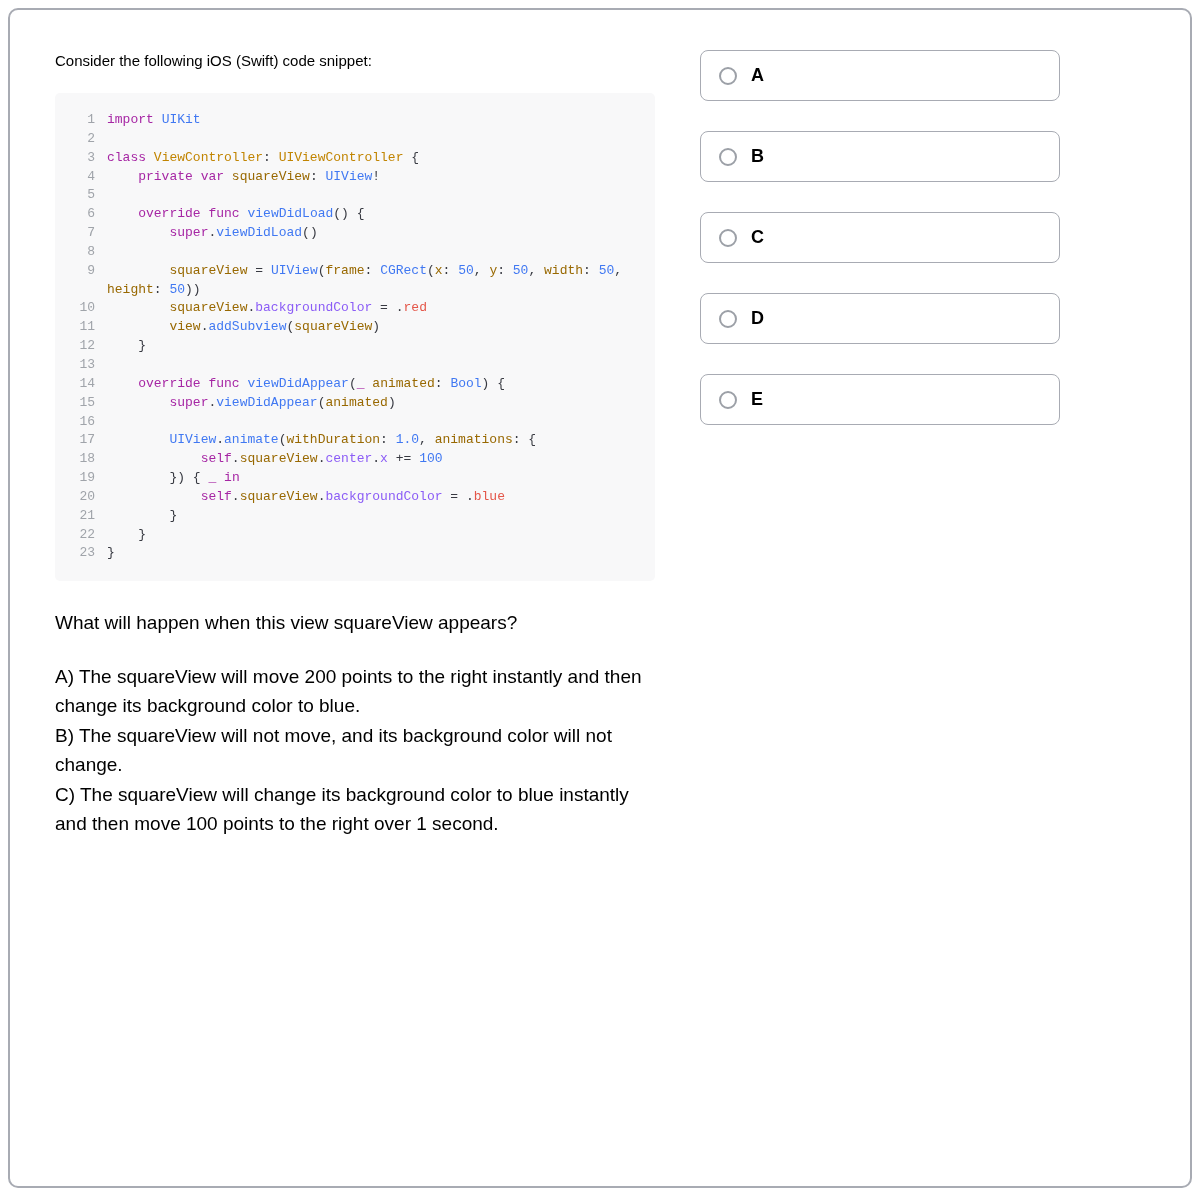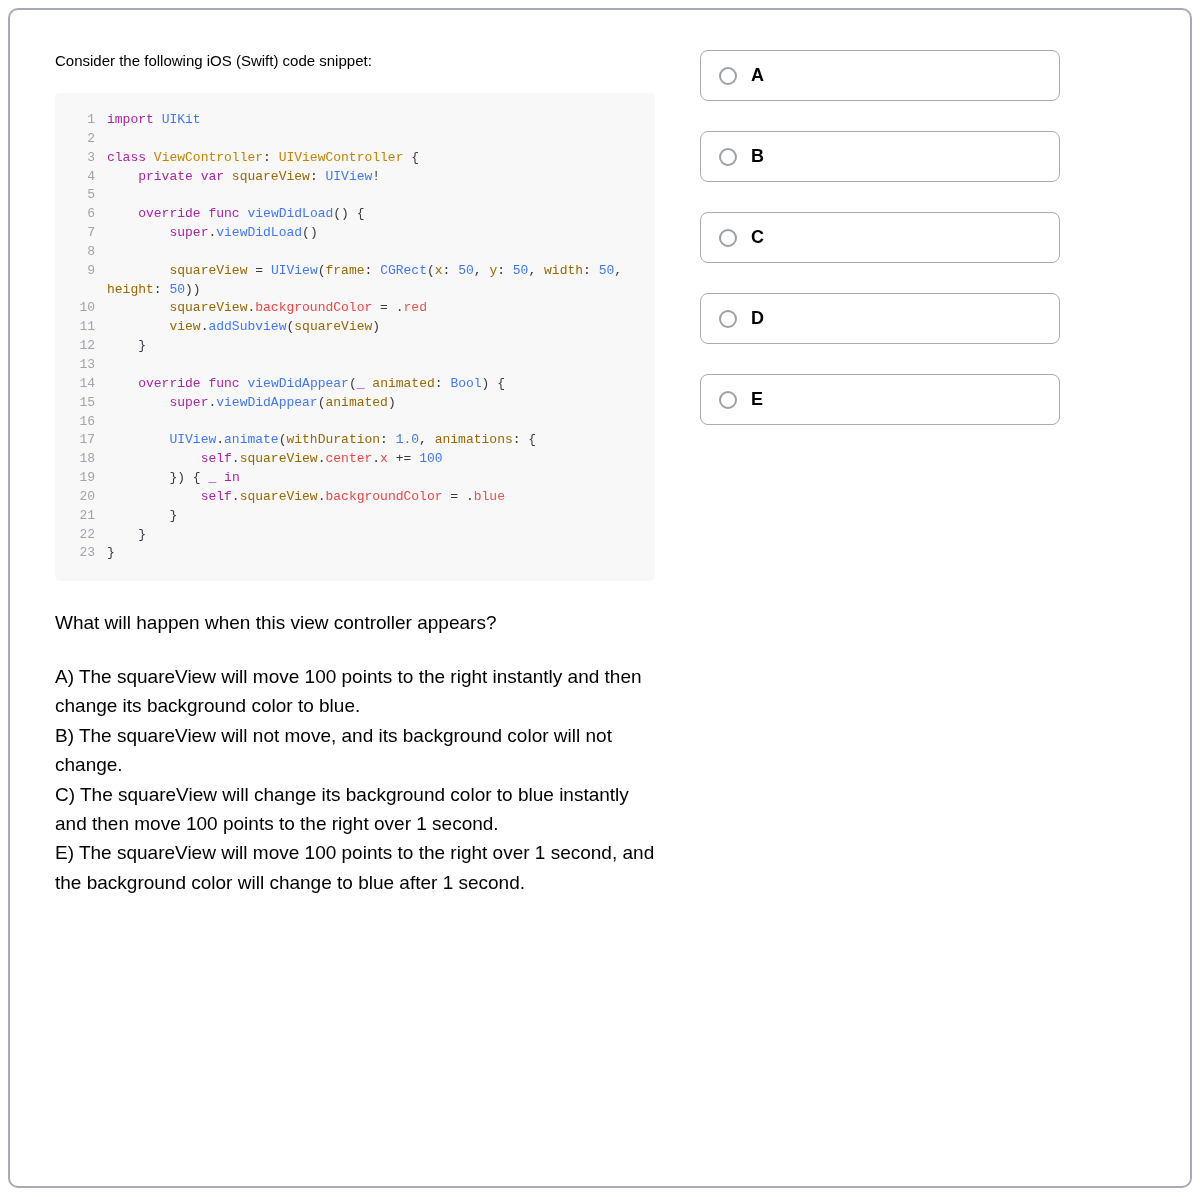--- a/index.html
+++ b/index.html
@@ -63,21 +63,21 @@
       word-wrap: break-word;
       font-family: Liberation Mono, monospace;
     }
     .c-keyword { color: #a626a4; }
     .c-class { color: #c18401; }
     .c-type { color: #4078f2; }
     .c-func { color: #4078f2; }
     .c-var { color: #986801; }
     .c-param { color: #986801; }
     .c-num { color: #4078f2; }
-    .c-prop { color: #ef4444; }
+    .c-prop { color: #8b5cf6; }
     .c-brace { color: #383a42; }
     .c-text { color: #383a42; }
     .c-dot { color: #383a42; }
     .c-enum { color: #e45649; text-align: center; }
 
     .question-text {
       font-size: 19px;
       color: #000;
       line-height: 1.5;
       margin-bottom: 24px;
@@ -117,27 +117,26 @@
   </style>
 </head>
 <body>
 
 <div class="card">
   <div class="left-col">
     <div class="question-prompt">Consider the following iOS (Swift) code snippet:</div>
 
     <div class="code-block" id="code-block"><div class="code-line"><span class="line-no">1</span><span class="code-content"><span class="c-keyword">import</span> <span class="c-type">UIKit</span></span></div><div class="code-line"><span class="line-no">2</span><span class="code-content"></span></div><div class="code-line"><span class="line-no">3</span><span class="code-content"><span class="c-keyword">class</span> <span class="c-class">ViewController</span><span class="c-text">: </span><span class="c-class">UIViewController</span> <span class="c-brace">{</span></span></div><div class="code-line"><span class="line-no">4</span><span class="code-content">    <span class="c-keyword">private</span> <span class="c-keyword">var</span> <span class="c-var">squareView</span><span class="c-text">: </span><span class="c-type">UIView</span><span class="c-text">!</span></span></div><div class="code-line"><span class="line-no">5</span><span class="code-content"></span></div><div class="code-line"><span class="line-no">6</span><span class="code-content">    <span class="c-keyword">override</span> <span class="c-keyword">func</span> <span class="c-func">viewDidLoad</span><span class="c-brace">() {</span></span></div><div class="code-line"><span class="line-no">7</span><span class="code-content">        <span class="c-keyword">super</span><span class="c-dot">.</span><span class="c-func">viewDidLoad</span><span class="c-brace">()</span></span></div><div class="code-line"><span class="line-no">8</span><span class="code-content"></span></div><div class="code-line"><span class="line-no">9</span><span class="code-content">        <span class="c-var">squareView</span> <span class="c-text">=</span> <span class="c-type">UIView</span><span class="c-brace">(</span><span class="c-param">frame</span><span class="c-text">: </span><span class="c-type">CGRect</span><span class="c-brace">(</span><span class="c-param">x</span><span class="c-text">: </span><span class="c-num">50</span><span class="c-text">, </span><span class="c-param">y</span><span class="c-text">: </span><span class="c-num">50</span><span class="c-text">, </span><span class="c-param">width</span><span class="c-text">: </span><span class="c-num">50</span><span class="c-text">, </span><span class="c-param">height</span><span class="c-text">: </span><span class="c-num">50</span><span class="c-brace">))</span></span></div><div class="code-line"><span class="line-no">10</span><span class="code-content">        <span class="c-var">squareView</span><span class="c-dot">.</span><span class="c-prop">backgroundColor</span> <span class="c-text">=</span> <span class="c-dot">.</span><span class="c-enum">red</span></span></div><div class="code-line"><span class="line-no">11</span><span class="code-content">        <span class="c-var">view</span><span class="c-dot">.</span><span class="c-func">addSubview</span><span class="c-brace">(</span><span class="c-var">squareView</span><span class="c-brace">)</span></span></div><div class="code-line"><span class="line-no">12</span><span class="code-content">    <span class="c-brace">}</span></span></div><div class="code-line"><span class="line-no">13</span><span class="code-content"></span></div><div class="code-line"><span class="line-no">14</span><span class="code-content">    <span class="c-keyword">override</span> <span class="c-keyword">func</span> <span class="c-func">viewDidAppear</span><span class="c-brace">(</span><span class="c-keyword">_</span> <span class="c-param">animated</span><span class="c-text">: </span><span class="c-type">Bool</span><span class="c-brace">) {</span></span></div><div class="code-line"><span class="line-no">15</span><span class="code-content">        <span class="c-keyword">super</span><span class="c-dot">.</span><span class="c-func">viewDidAppear</span><span class="c-brace">(</span><span class="c-var">animated</span><span class="c-brace">)</span></span></div><div class="code-line"><span class="line-no">16</span><span class="code-content"></span></div><div class="code-line"><span class="line-no">17</span><span class="code-content">        <span class="c-type">UIView</span><span class="c-dot">.</span><span class="c-func">animate</span><span class="c-brace">(</span><span class="c-param">withDuration</span><span class="c-text">: </span><span class="c-num">1.0</span><span class="c-text">, </span><span class="c-param">animations</span><span class="c-text">: </span><span class="c-brace">{</span></span></div><div class="code-line"><span class="line-no">18</span><span class="code-content">            <span class="c-keyword">self</span><span class="c-dot">.</span><span class="c-var">squareView</span><span class="c-dot">.</span><span class="c-prop">center</span><span class="c-dot">.</span><span class="c-prop">x</span> <span class="c-text">+=</span> <span class="c-num">100</span></span></div><div class="code-line"><span class="line-no">19</span><span class="code-content">        <span class="c-brace">}) {</span> <span class="c-keyword">_</span> <span class="c-keyword">in</span></span></div><div class="code-line"><span class="line-no">20</span><span class="code-content">            <span class="c-keyword">self</span><span class="c-dot">.</span><span class="c-var">squareView</span><span class="c-dot">.</span><span class="c-prop">backgroundColor</span> <span class="c-text">=</span> <span class="c-dot">.</span><span class="c-enum">blue</span></span></div><div class="code-line"><span class="line-no">21</span><span class="code-content">        <span class="c-brace">}</span></span></div><div class="code-line"><span class="line-no">22</span><span class="code-content">    <span class="c-brace">}</span></span></div><div class="code-line"><span class="line-no">23</span><span class="code-content"><span class="c-brace">}</span></span></div></div>
 
-    <div class="question-text">What will happen when this view controller appears?</div>
+    <div class="question-text">What will happen when this view squareView appears?</div>
 
     <div class="answer-text">
-      <p>A) The squareView will move 100 points to the right instantly and then change its background color to blue.</p>
+      <p>A) The squareView will move 200 points to the right instantly and then change its background color to blue.</p>
       <p>B) The squareView will not move, and its background color will not change.</p>
       <p>C) The squareView will change its background color to blue instantly and then move 100 points to the right over 1 second.</p>
-      <p>E) The squareView will move 100 points to the right over 1 second, and the background color will change to blue after 1 second.</p>
     </div>
   </div>
 
   <div class="right-col">
     <button class="option-btn">
       <span class="radio-circle"></span>
       <span>A</span>
     </button>
     <button class="option-btn">
       <span class="radio-circle"></span>

